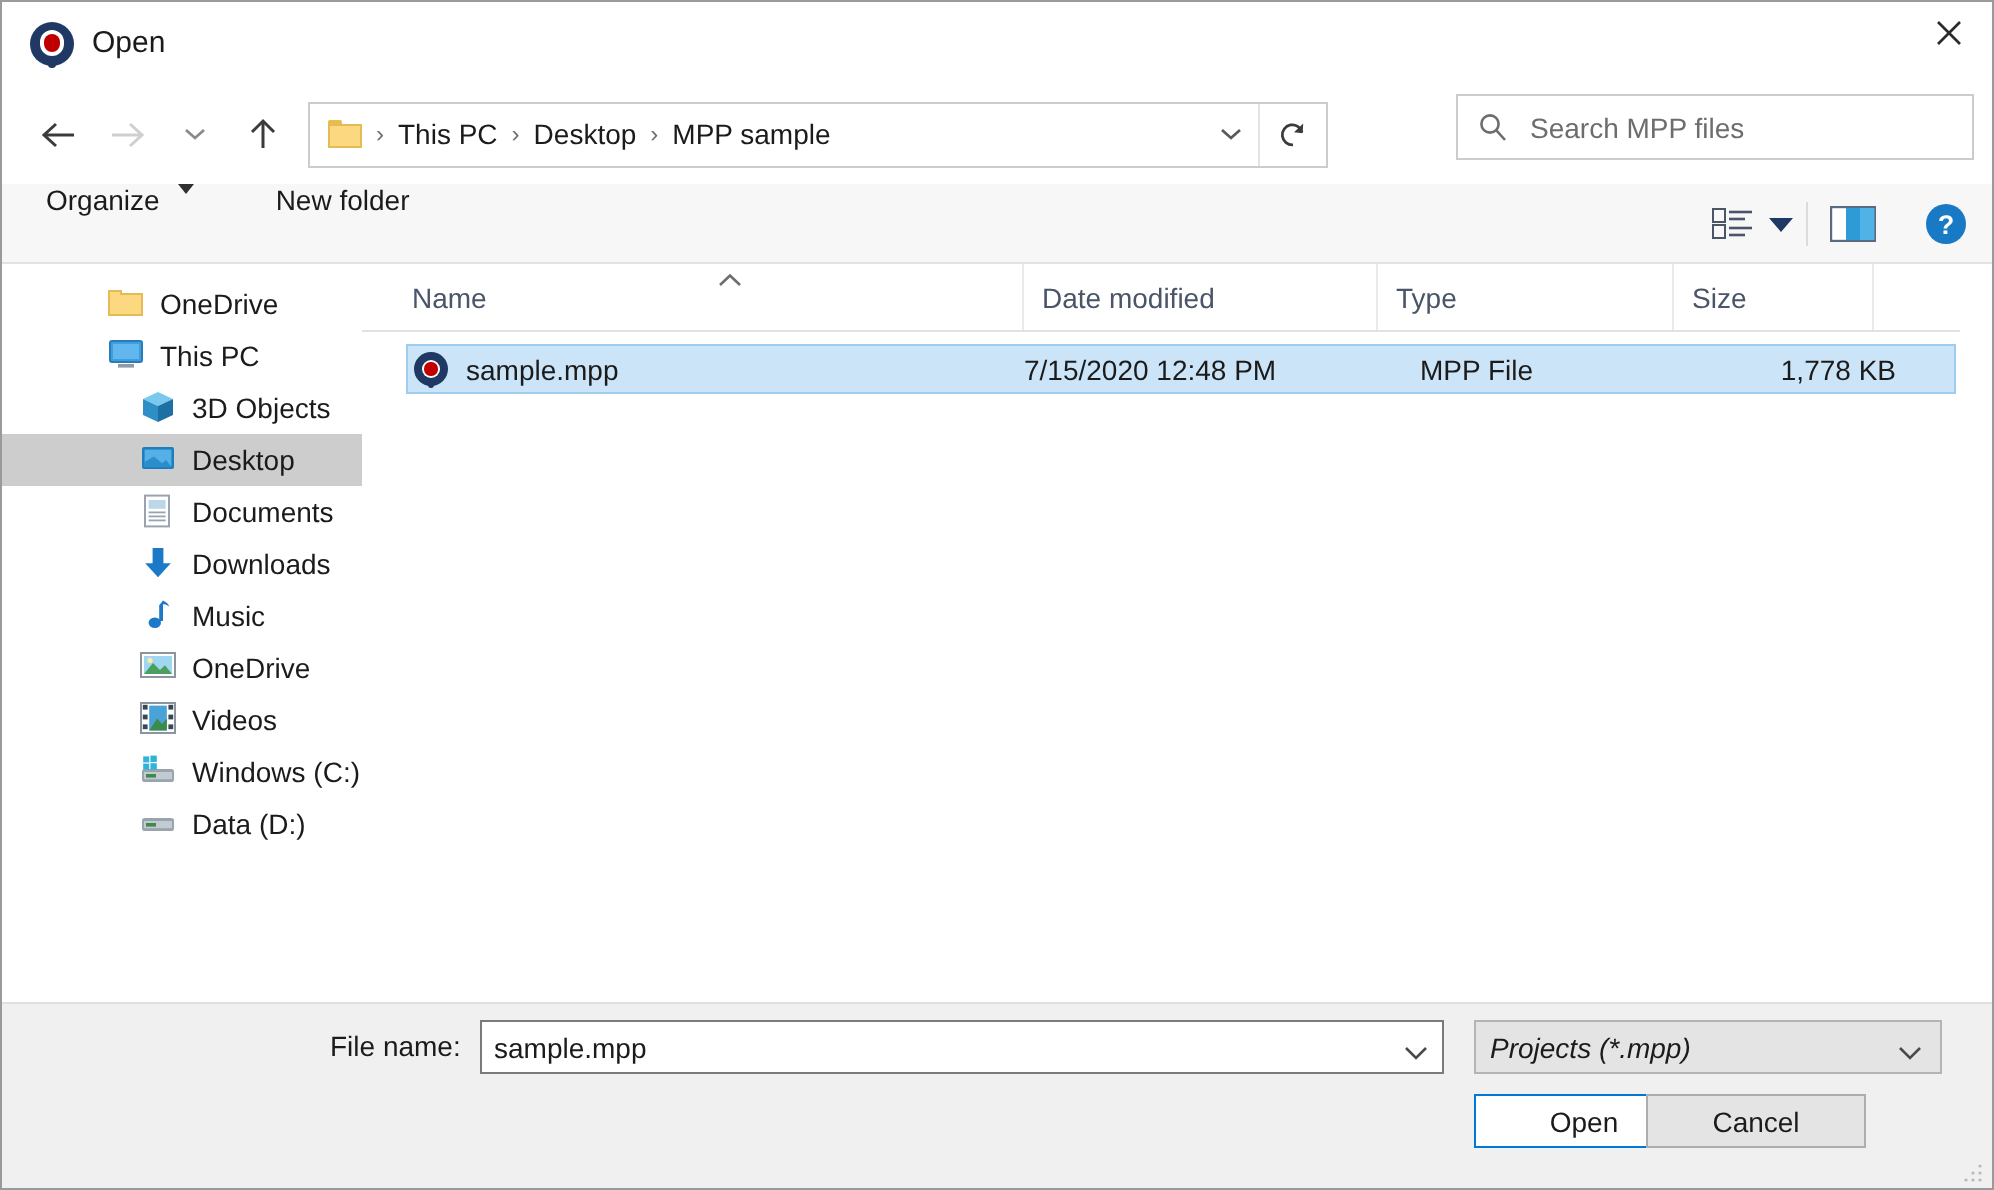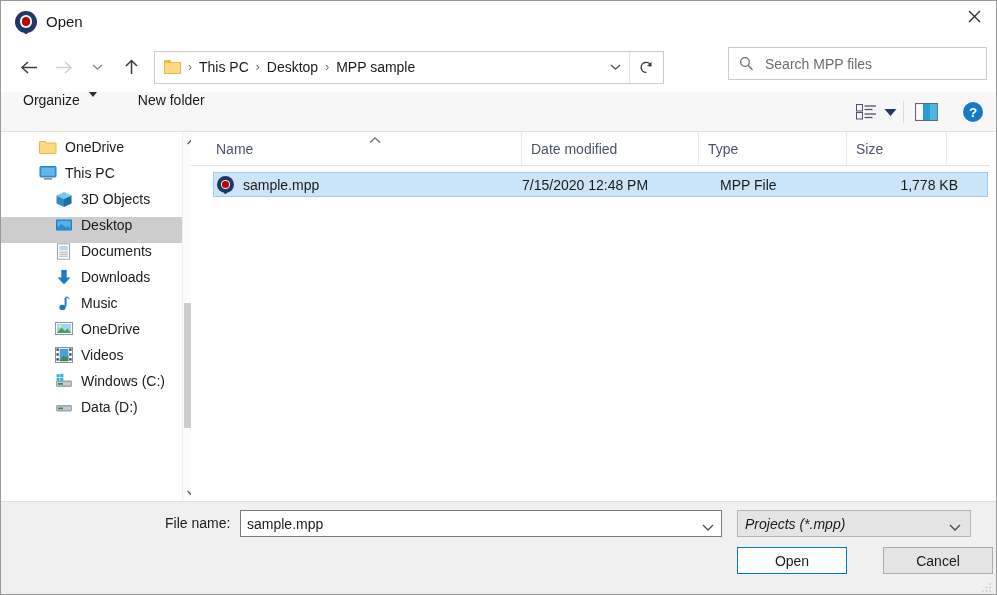--- a/index.html
+++ b/index.html
@@ -165,23 +165,23 @@
   
   .sidebar {
     position: absolute; left: 0; top: 132px;
     width: 197px; height: 368px;
     background: #ffffff;
     overflow: hidden;
   }
   .nav-list { padding-top: 6px; }
   .nav-item {
     height: 26px;
-    display: flex; align-items: flex-start;
-    cursor: default;
-    padding-left: 0;
+    display: flex; align-items: center;
+    cursor: default;
+    padding-left: 15px;
   }
   .nav-item.selected { background: #cdcdcd; }
   .nav-item .ic {
     width: 18px; height: 18px; flex: none;
     margin-right: 8px;
     position: relative;
   }
   .nav-item .lbl { font-size: 14px; color: #1b1b1b; white-space: nowrap; }
   .indent0 .ic { margin-left: 38px; }
   .indent2 .ic { margin-left: 54px; }
@@ -207,21 +207,21 @@
     cursor: default;
   }
 
   .vsplit {
     position: absolute; left: 197px; top: 132px;
     width: 1px; height: 368px; background: #e2e2e2;
   }
 
   
   .filepane {
-    position: absolute; left: 190px; top: 132px;
+    position: absolute; left: 180px; top: 132px;
     width: 799px; height: 368px;
     background: #ffffff;
   }
   .colhdr {
     position: relative;
     height: 33px;
     border-bottom: 1px solid #e2e2e2;
     display: flex; align-items: flex-end;
   }
   .col {
@@ -292,21 +292,21 @@
     font-size: 14px; color: #1b1b1b;
     cursor: default;
   }
   .btn-open {
     left: 736px; top: 546px;
     background: #ffffff;
     border: 1px solid #0078d7;
     box-shadow: inset 0 0 0 1px #ffffff;
   }
   .btn-cancel {
-    left: 882px; top: 546px;
+    left: 822px; top: 546px;
     background: #e4e4e4;
     border: 1px solid #adadad;
   }
   .grip {
     position: absolute; right: 4px; bottom: 4px;
     width: 11px; height: 11px;
   }
 </style>
 </head>
 <body>

